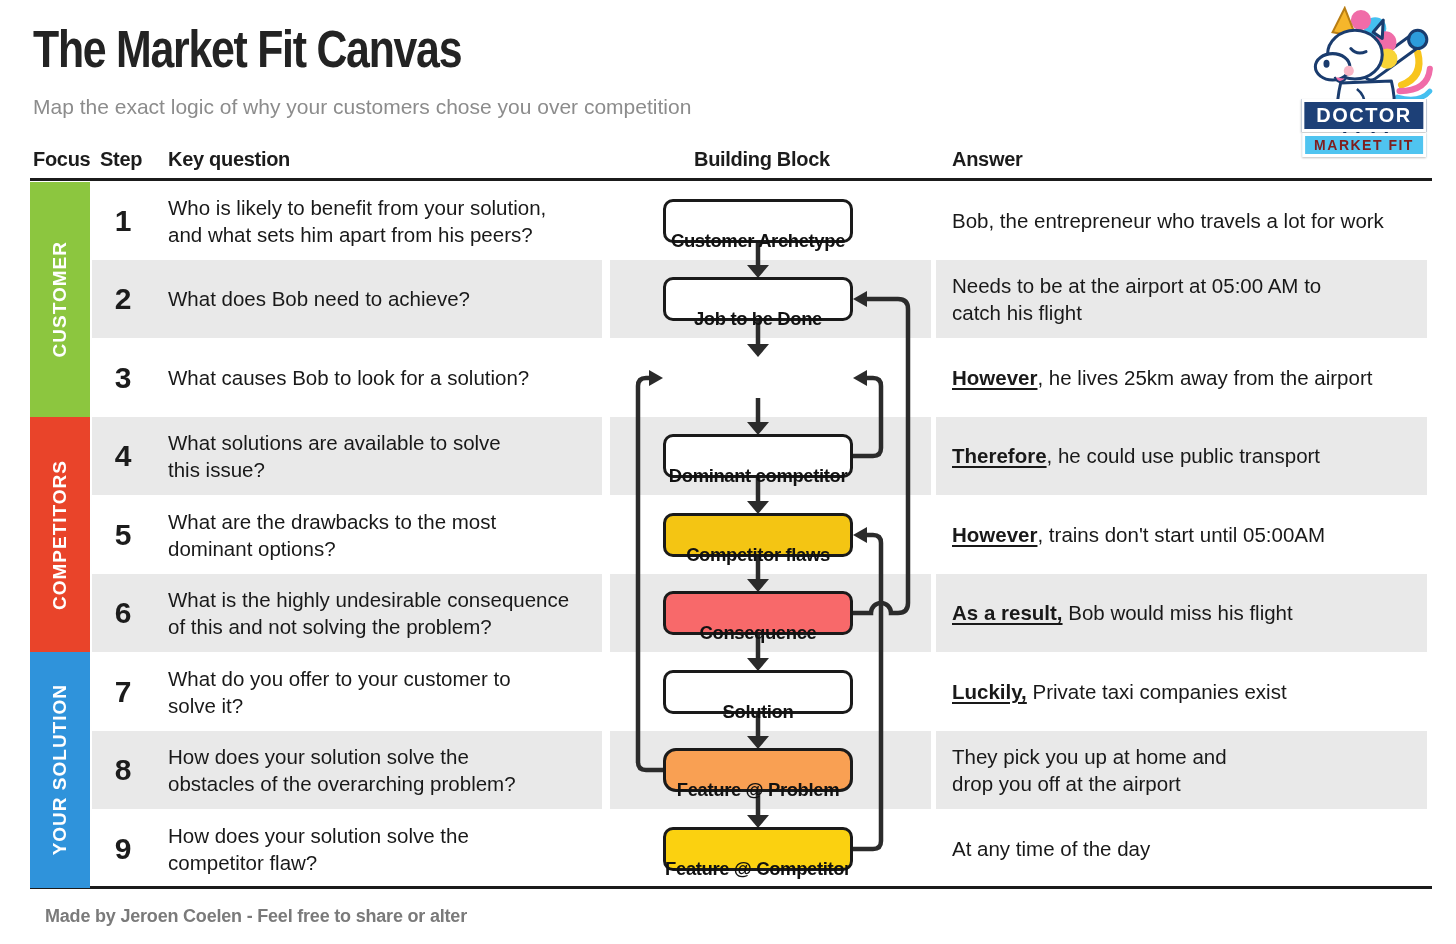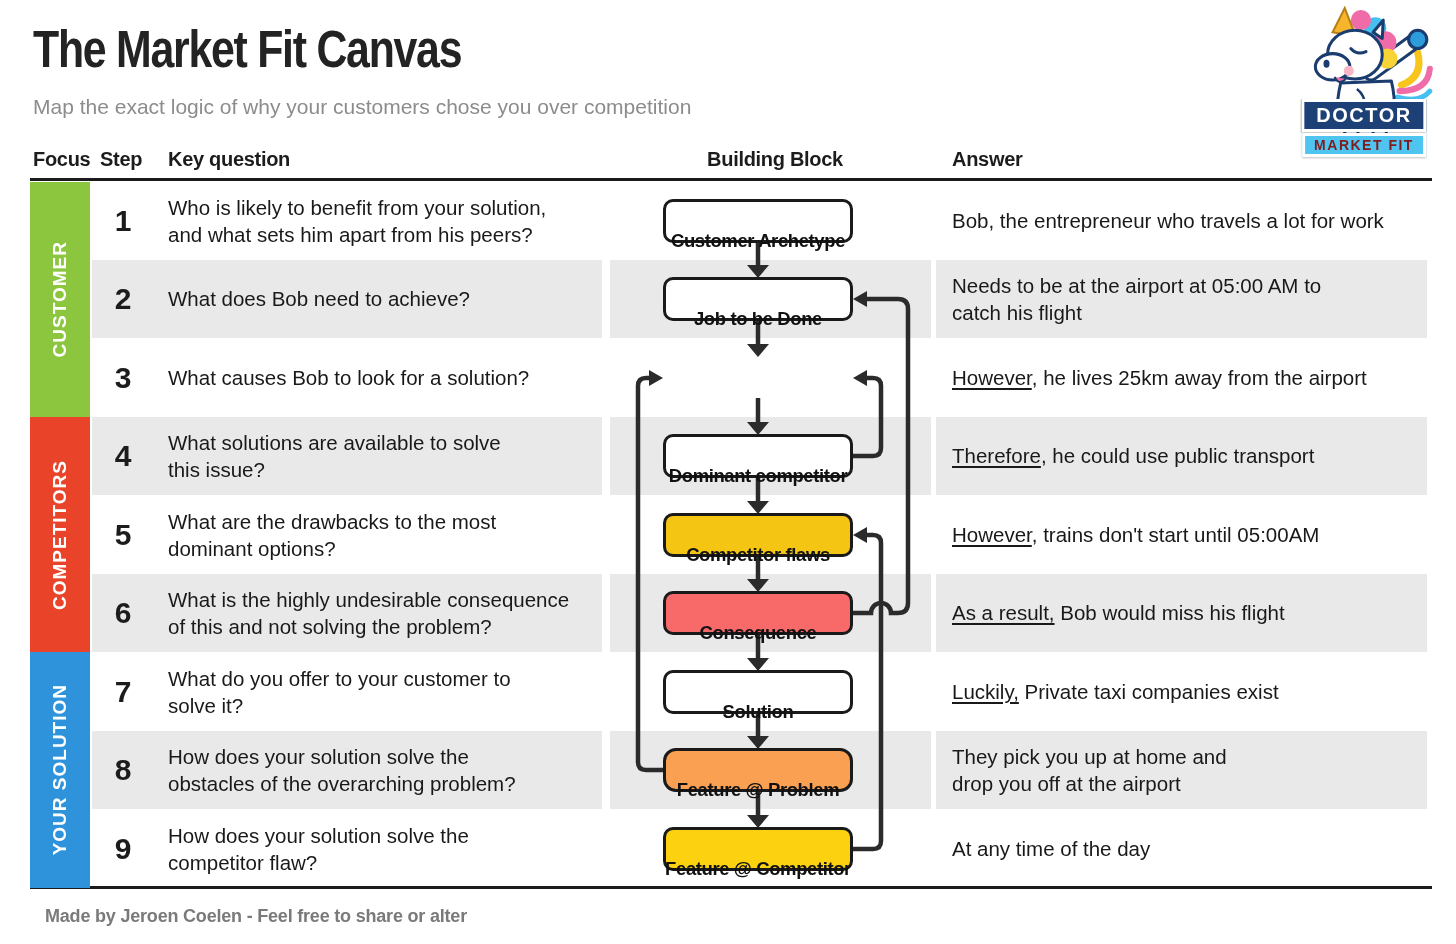--- a/index.html
+++ b/index.html
@@ -34,21 +34,21 @@
                 font-size:19px; letter-spacing:1px; white-space:nowrap; }
 
   
   .row { position:absolute; left:0; width:1456px; height:78px; }
   .step { position:absolute; left:100px; width:46px; height:100%; display:flex; align-items:center;
           justify-content:center; font-size:30px; font-weight:800; color:#1c1c1c; }
   .q { position:absolute; left:168px; width:450px; height:100%; display:flex; align-items:center; }
   .q span { white-space:pre-line; font-size:20.5px; line-height:27.5px; color:#191919; }
   .a { position:absolute; left:952px; width:490px; height:100%; display:flex; align-items:center; }
   .atext { white-space:pre-line; font-size:20.5px; line-height:27.5px; color:#191919; }
-  .lead { font-weight:400; text-decoration:underline; text-decoration-thickness:2px; text-underline-offset:3px; }
+  .lead { font-weight:700; text-decoration:underline; text-decoration-thickness:2px; text-underline-offset:3px; }
 
   
   .box { position:absolute; left:663px; top:17px; width:190px; height:44px; box-sizing:border-box;
          border:3px solid #1a1a1a; border-radius:10px; background:#fff; z-index:3;
          display:flex; align-items:center; justify-content:center; }
   .box span { font-size:18.5px; font-weight:800; letter-spacing:-0.4px; color:#111; white-space:nowrap;margin-top:39px; }
 
   
   .connectors { position:absolute; left:0; top:0; z-index:2; pointer-events:none; }
 
@@ -92,21 +92,21 @@
       <circle cx="76" cy="104" r="5" fill="#2d9cdb" stroke="#1a3c6e" stroke-width="2.5"></circle>
       <path d="M76 99 Q76 88 68 82" fill="none" stroke="#1a3c6e" stroke-width="2.5"></path>
     </svg>
     <div class="banner banner-top">DOCTOR</div>
     <div class="banner banner-bottom">MARKET FIT</div>
   </div>
 
   <div class="ch" style="left:33px">Focus</div>
   <div class="ch" style="left:100px">Step</div>
   <div class="ch" style="left:168px">Key question</div>
-  <div class="ch" style="left:680px;width:190px;text-align:center">Building Block</div>
+  <div class="ch" style="left:694px;width:190px;">Building Block</div>
   <div class="ch" style="left:952px">Answer</div>
 
   <div class="rule" style="top:178px"></div>
 
   <div class="stripe" style="top: 260px; left: 92px; width: 510px; background: rgb(233, 233, 233);"></div>
   <div class="stripe" style="top: 260px; left: 610px; width: 321px; background: rgb(233, 233, 233);"></div>
   <div class="stripe" style="top: 260px; left: 936px; width: 491px; background: rgb(233, 233, 233);"></div>
   <div class="stripe" style="top: 417px; left: 92px; width: 510px; background: rgb(233, 233, 233);"></div>
   <div class="stripe" style="top: 417px; left: 610px; width: 321px; background: rgb(233, 233, 233);"></div>
   <div class="stripe" style="top: 417px; left: 936px; width: 491px; background: rgb(233, 233, 233);"></div>

